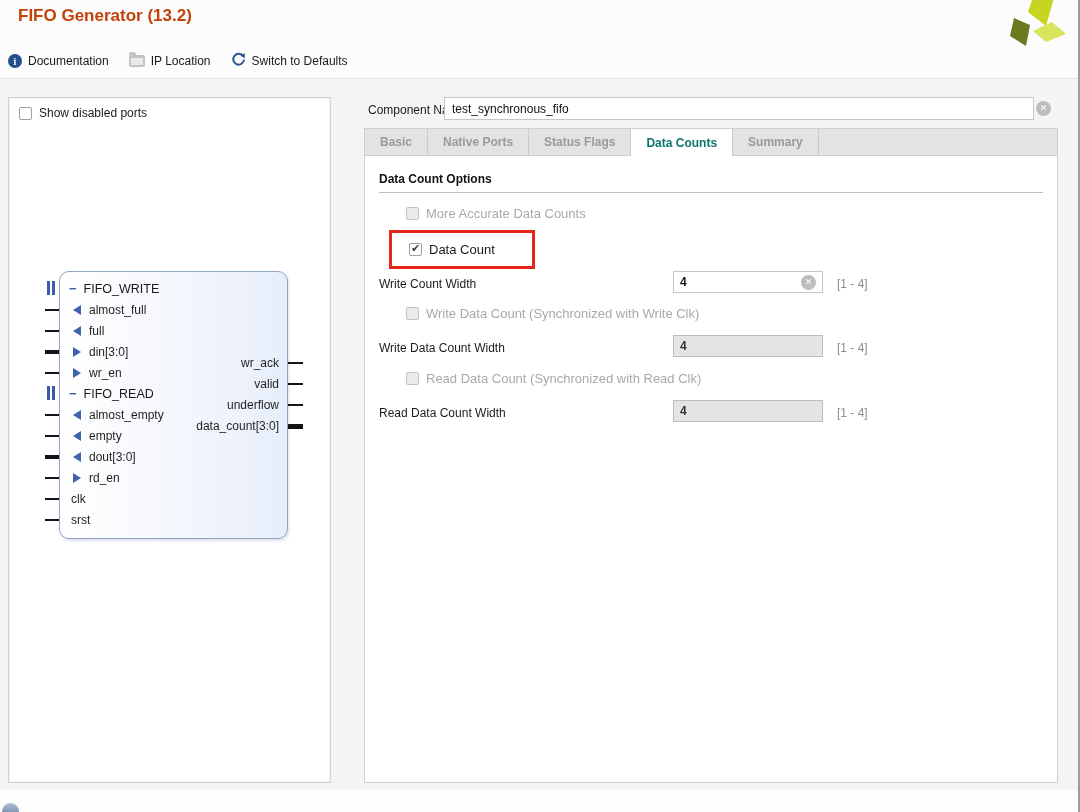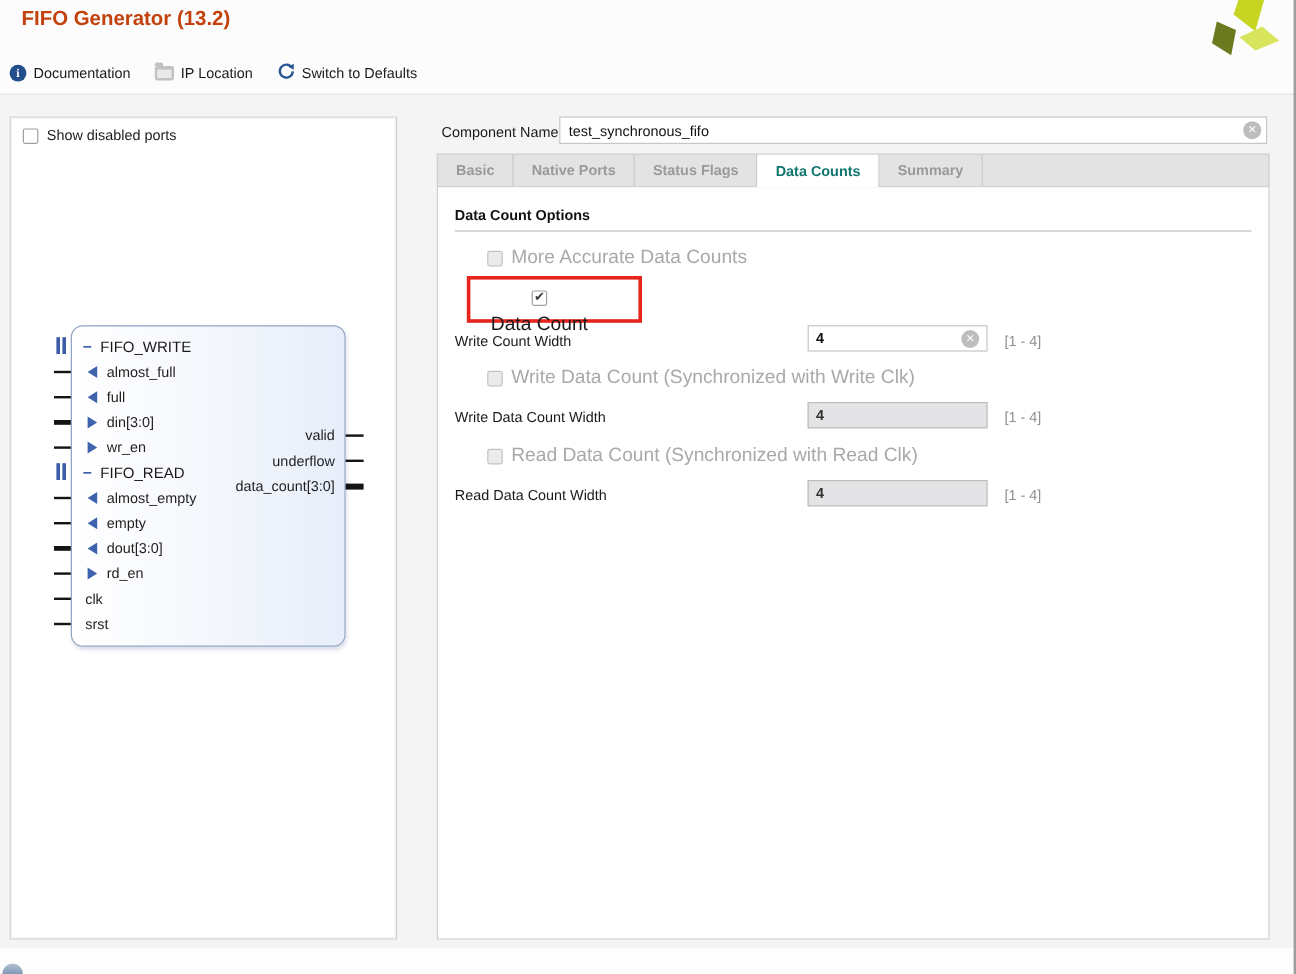--- a/index.html
+++ b/index.html
@@ -53,39 +53,39 @@
   .tri.in  { margin:0 8px 0 13px; border-left:8px solid #3f62ac; border-top:5px solid transparent; border-bottom:5px solid transparent; }
   .tri.out { margin:0 8px 0 13px; border-right:8px solid #3f62ac; border-top:5px solid transparent; border-bottom:5px solid transparent; }
   .prow.plain { padding-left:11px; }
   .rports { position:absolute; right:0; top:80px; width:100%; }
   .rrow { position:relative; height:21px; display:flex; align-items:center; justify-content:flex-end; padding-right:8px; font-size:12px; color:#1f1f1f; }
   .rrow .stub { left:auto; right:-16px; width:15px; }
   .rrow .stub.bus { margin-top:-2px; height:5px; }
 
   
   .comp-label { position:absolute; left:368px; top:103px; font-size:12px; color:#1a1a1a; }
-  .comp-input { position:absolute; left:466px; top:97px; width:590px; height:23px; border:1px solid #c6c6c6;
+  .comp-input { position:absolute; left:444px; top:97px; width:590px; height:23px; border:1px solid #c6c6c6;
                 background:#fff; font:12px "Liberation Sans","DejaVu Sans",sans-serif; color:#111; padding:0 26px 0 7px; outline:none; }
   .clear-ic { width:15px; height:15px; border-radius:50%; background:#bdbdbd; color:#fff; font-size:9px; font-weight:700;
               display:flex; align-items:center; justify-content:center; line-height:1; }
   .comp-clear { position:absolute; left:1036px; top:101px; }
 
   
   .tabbar { position:absolute; left:364px; top:128px; width:694px; height:27px; background:#e3e3e3;
             border:1px solid #cfcfcf; border-bottom:none; display:flex; align-items:stretch; }
   .tab { padding:0 15px; display:flex; align-items:center; font-size:12px; font-weight:700; color:#9a9a9a;
          border-right:1px solid #c9c9c9; cursor:default; }
   .tab.active { background:#fff; color:#0f766e; margin-bottom:-1px; position:relative; z-index:3; }
 
   
   .content { position:absolute; left:364px; top:155px; width:694px; height:628px; background:#fff; border:1px solid #cfcfcf;padding-left:16px; }
   .section-title { position:absolute; left:14px; top:16px; font-size:12px; font-weight:700; color:#111; }
   .rule { position:absolute; left:14px; right:14px; top:36px; height:1px; background:#bfbfbf; }
 
-  .cbrow { position:absolute; display:flex; align-items:center; gap:7px; font-size:16px;text-align:right; }
+  .cbrow { position:absolute; display:flex; align-items:center; gap:7px; font-size:13px;text-align:right; }
   .cbrow.dis { color:#a9a9a9; }
   .cbrow.en { color:#1a1a1a; }
   .redbox { position:absolute; left:24px; top:74px; width:146px; height:39px; border:3px solid #e8251d; }
 
   .frm-label { position:absolute; font-size:12px; color:#1a1a1a; }
   .frm-input { position:absolute; width:150px; height:22px; border:1px solid #c6c6c6; background:#fff;
                font:700 12px "Liberation Sans","DejaVu Sans",sans-serif; color:#111; padding:0 22px 0 6px; outline:none; }
   .frm-input.dis { background:#e4e4e6; border-color:#bdbdbd; color:#333; }
   .frm-clear { position:absolute; }
   .range { position:absolute; font-size:12px; color:#8f8f8f; }
@@ -199,20 +199,24 @@
         <span>clk</span>
       </div>
       <div class="prow plain">
         <span class="stub"></span>
         <span>srst</span>
       </div>
     </div>
 
     <div class="rports">
       <div class="rrow">
+        <span>wr_ack</span>
+        <span class="stub"></span>
+      </div>
+      <div class="rrow">
         <span>valid</span>
         <span class="stub"></span>
       </div>
       <div class="rrow">
         <span>underflow</span>
         <span class="stub"></span>
       </div>
       <div class="rrow">
         <span>data_count[3:0]</span>
         <span class="stub bus"></span>
@@ -236,21 +240,21 @@
 <div class="content">
   <div class="section-title">Data Count Options</div>
   <div class="rule"></div>
 
   <div class="cbrow dis" style="left:41px; top:50px;">
     <span class="cb disabled"></span>
     <span>More Accurate Data Counts</span>
   </div>
 
   <div class="redbox"></div>
-  <div class="cbrow en" style="left:44px; top:86px;flex-direction:column;">
+  <div class="cbrow en" style="left:44px; top:86px;">
     <span class="cb checked"></span>
     <span>Data Count</span>
   </div>
 
   <div class="frm-label" style="left:14px; top:121px;">Write Count Width</div>
   <input class="frm-input" style="left: 308px; top: 115px;" type="text" value="4">
   <span class="clear-ic frm-clear" style="left:436px; top:119px;">✕</span>
   <div class="range" style="left:472px; top:121px;">[1 - 4]</div>
 
   <div class="cbrow dis" style="left:41px; top:150px;">

